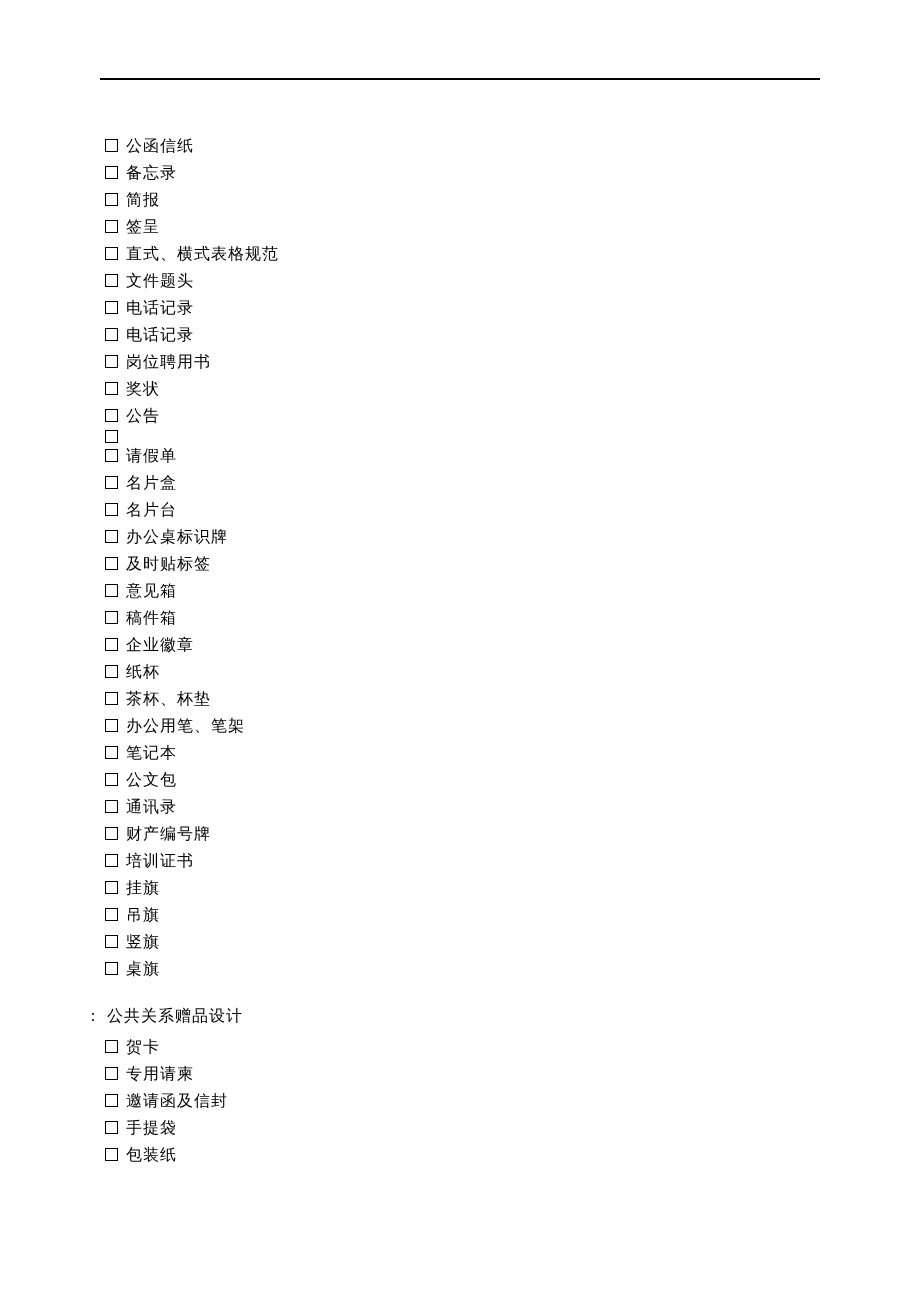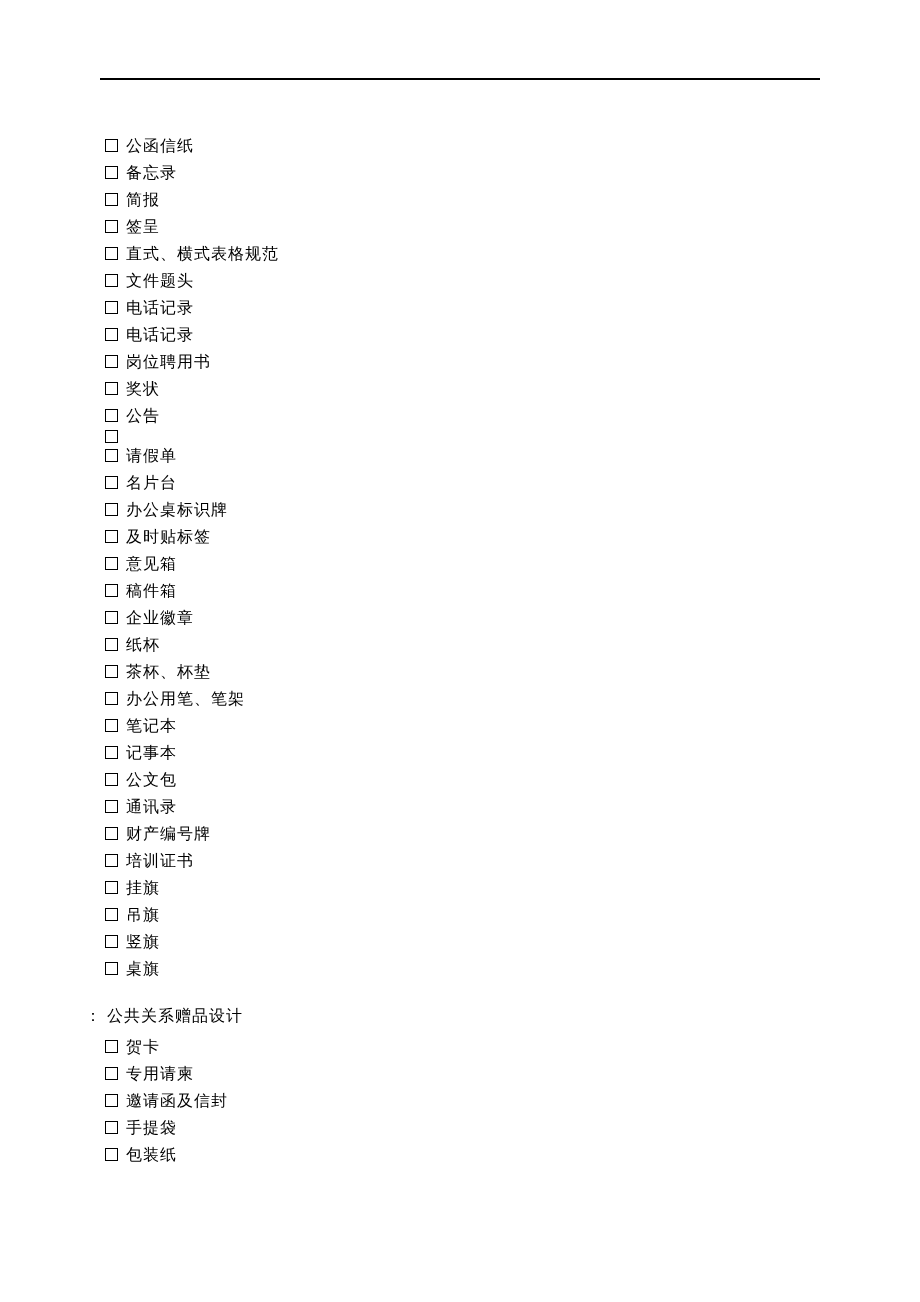--- a/index.html
+++ b/index.html
@@ -118,20 +118,24 @@
       </div>
       <div class="item">
         <span class="checkbox"></span>
       </div>
       <div class="item">
         <span class="checkbox"></span>
         <span class="item-text">请假单</span>
       </div>
       <div class="item">
         <span class="checkbox"></span>
+        <span class="item-text">名片盒</span>
+      </div>
+      <div class="item">
+        <span class="checkbox"></span>
         <span class="item-text">名片台</span>
       </div>
       <div class="item">
         <span class="checkbox"></span>
         <span class="item-text">办公桌标识牌</span>
       </div>
       <div class="item">
         <span class="checkbox"></span>
         <span class="item-text">及时贴标签</span>
       </div>
@@ -155,24 +159,20 @@
         <span class="checkbox"></span>
         <span class="item-text">茶杯、杯垫</span>
       </div>
       <div class="item">
         <span class="checkbox"></span>
         <span class="item-text">办公用笔、笔架</span>
       </div>
       <div class="item">
         <span class="checkbox"></span>
         <span class="item-text">笔记本</span>
-      </div>
-      <div class="item">
-        <span class="checkbox"></span>
-        <span class="item-text">记事本</span>
       </div>
       <div class="item">
         <span class="checkbox"></span>
         <span class="item-text">公文包</span>
       </div>
       <div class="item">
         <span class="checkbox"></span>
         <span class="item-text">通讯录</span>
       </div>
       <div class="item">

